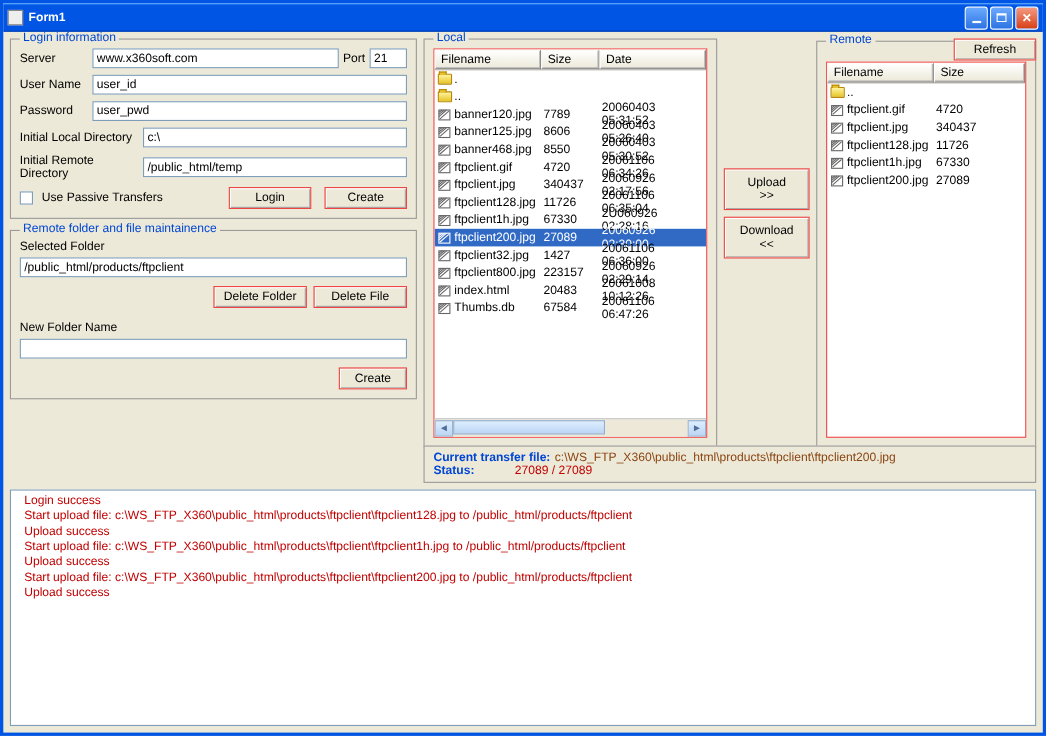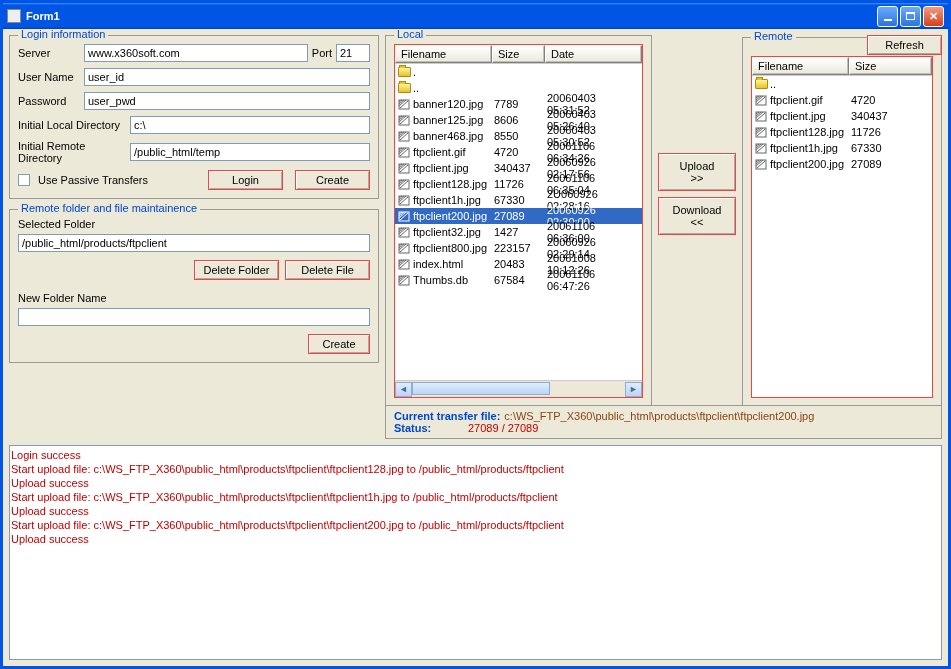--- a/index.html
+++ b/index.html
@@ -59,21 +59,21 @@
 .btncol { width: 78px; display: flex; flex-direction: column; gap: 6px; padding-top: 118px; align-items: stretch; }
 .tallbtn { height: 38px; text-align: center; }
 .remotefs { flex: 1; height: 372px; display: flex; flex-direction: column; }
 
 .statusfs { margin-top: -2px; padding: 4px 8px; }
 .statusrow { display: flex; gap: 4px; }
 .blue { color: #0046d5; font-weight: bold; }
 .brown { color: #8b4513; }
 .red { color: #c00000; }
 
-.logbox { flex: 1; border: 1px solid #7f9db9; background: #fff; padding: 2px 1px; color: #c00000; font-size: 11px; line-height: 14px; overflow: hidden; white-space: pre; margin-top: 2px; }
+.logbox { flex: 1; border: 1px solid #7f9db9; background: #fff; padding: 2px 12px; color: #c00000; font-size: 11px; line-height: 14px; overflow: hidden; white-space: pre; margin-top: 2px; }
 </style>
 </head>
 <body>
 
 <div class="window">
   <div class="titlebar">
     <div class="ticon"></div>
     <span>Form1</span>
     <div class="spacer"></div>
     <div class="btns">

